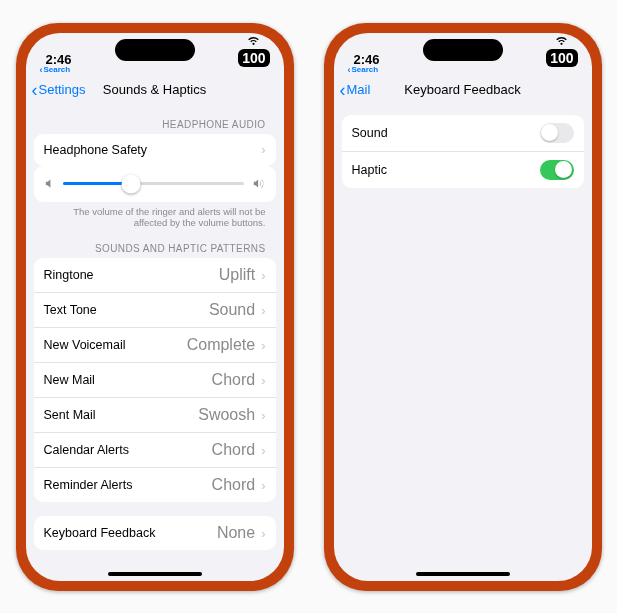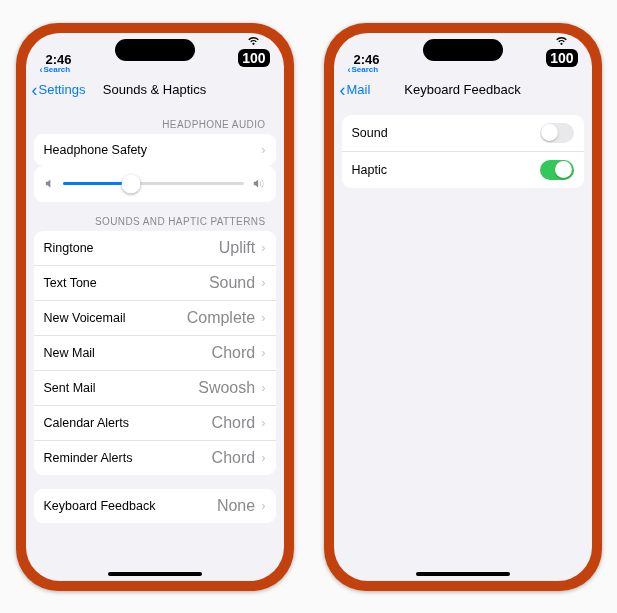--- a/index.html
+++ b/index.html
@@ -193,20 +193,21 @@
               </div>
             <div class="slider-thumb"></div>
           </div>
           <span class="vol-icon">
             <svg width="14" height="11" viewBox="0 0 16 12">
                 <path fill="#8a8a8e" d="M2 4h2l3-2.5v9L4 8H2zM9 3a4 4 0 010 6v-1a3 3 0 000-4zM11 1a7 7 0 010 10v-1a6 6 0 000-8z"></path>
               </svg>
           </span>
         </div>
       </div>
+      <div class="footer-note">The volume of the ringer and alerts will not be affected by the volume buttons.</div>
 
       <div class="section-header">SOUNDS AND HAPTIC PATTERNS</div>
       <div class="group">
         <div class="row">
           <span class="row-label">Ringtone</span>
           <span class="row-tail">
               <span class="row-value">Uplift</span>
               <span class="chevron">›</span>
             </span>
         </div>

